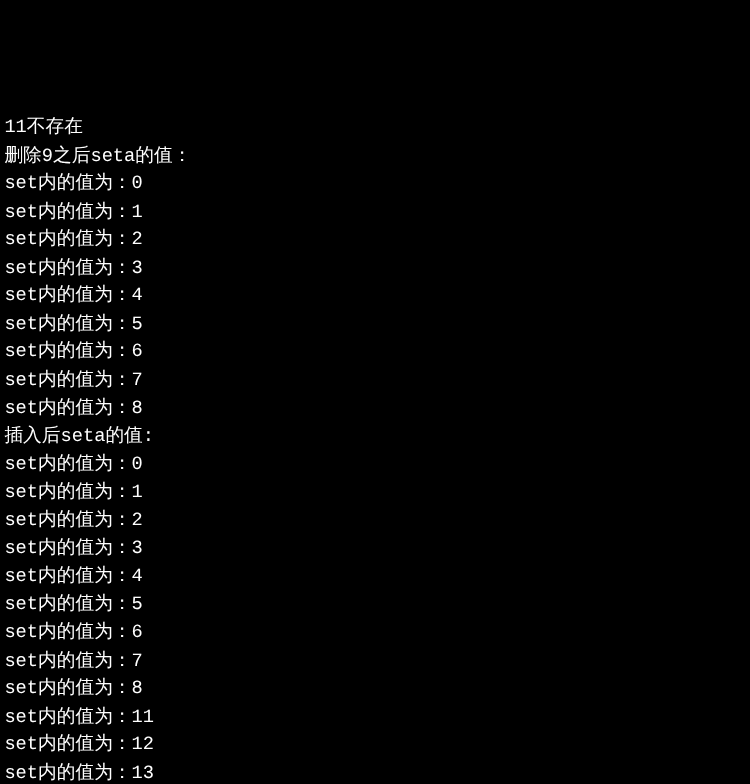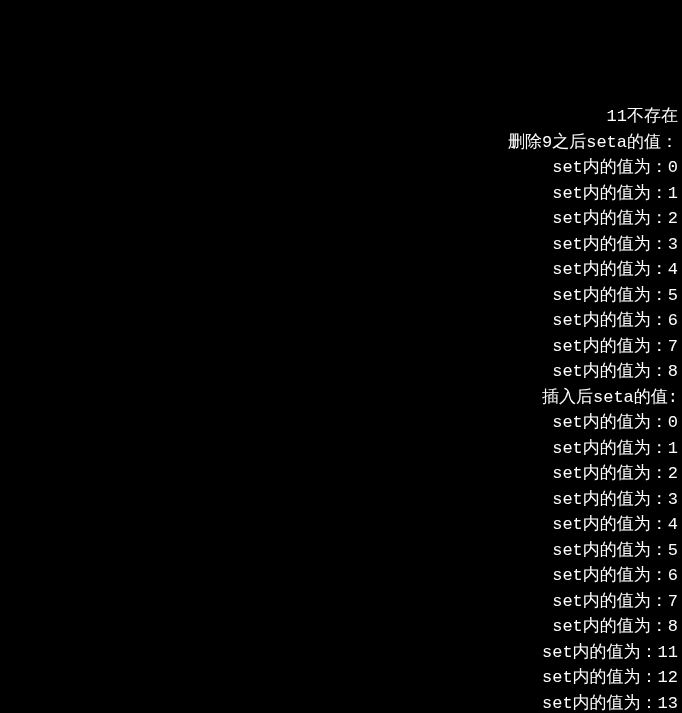--- a/index.html
+++ b/index.html
@@ -14,21 +14,20 @@
       font-size: 17px;
       line-height: 1.5;
       padding: 2px 4px;
       width: 682px;
       height: 713px;
       overflow: hidden;
       white-space: pre;
     }
     .line {
       display: block;
-      text-align: right;
     }
   </style>
 </head>
 <body>
 
 
 
 <div id="console-container"><span class="line">11不存在</span><span class="line">删除9之后seta的值：</span><span class="line">set内的值为：0</span><span class="line">set内的值为：1</span><span class="line">set内的值为：2</span><span class="line">set内的值为：3</span><span class="line">set内的值为：4</span><span class="line">set内的值为：5</span><span class="line">set内的值为：6</span><span class="line">set内的值为：7</span><span class="line">set内的值为：8</span><span class="line">插入后seta的值:</span><span class="line">set内的值为：0</span><span class="line">set内的值为：1</span><span class="line">set内的值为：2</span><span class="line">set内的值为：3</span><span class="line">set内的值为：4</span><span class="line">set内的值为：5</span><span class="line">set内的值为：6</span><span class="line">set内的值为：7</span><span class="line">set内的值为：8</span><span class="line">set内的值为：11</span><span class="line">set内的值为：12</span><span class="line">set内的值为：13</span><span class="line"></span></div>
 
 

